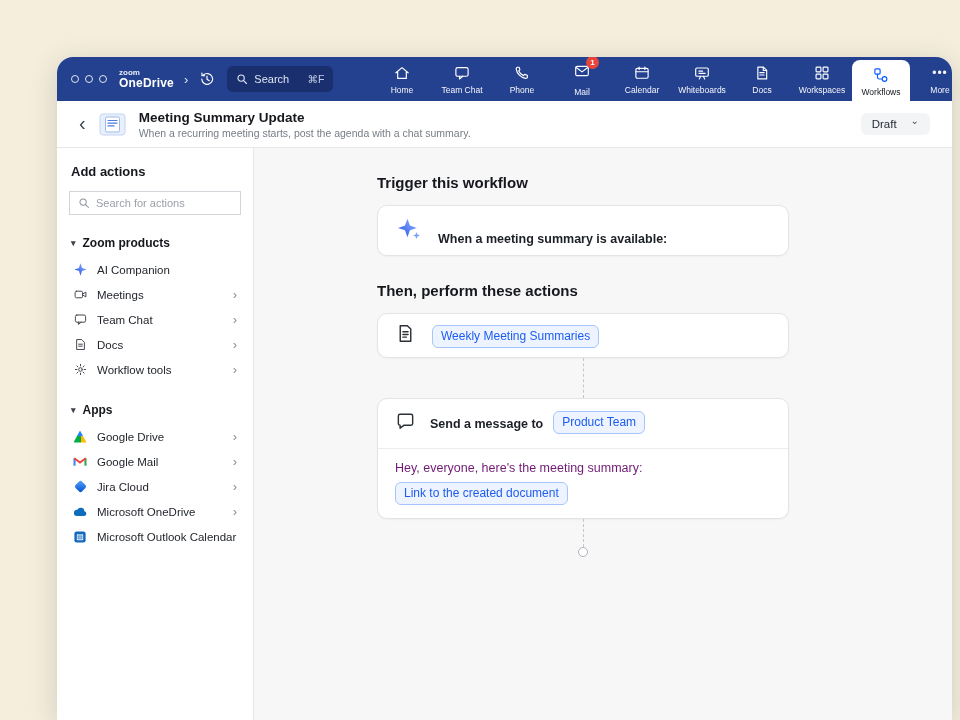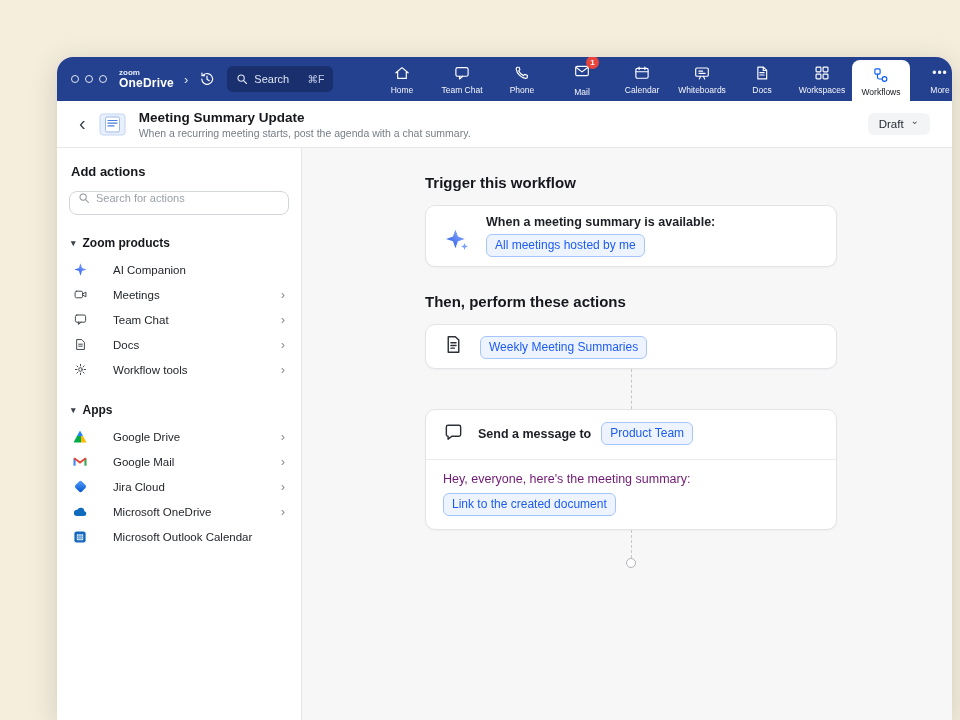--- a/index.html
+++ b/index.html
@@ -60,46 +60,46 @@
   .header-bar {
     height:47px; flex-shrink:0; background:#fff; border-bottom:1px solid #e7e7ea;
     display:flex; align-items:center; padding:0 22px; gap:13px;
   }
   .back-btn { font-size:20px; color:#3e454e; cursor:pointer; line-height:1; margin-top:-2px; }
   .header-icon { width:27px; height:23px; display:flex; }
   .header-text { display:flex; flex-direction:column; gap:2px; }
   .header-title { font-size:13.5px; font-weight:bold; color:#16181d; }
   .header-sub { font-size:10.5px; color:#767d86; }
   .draft-btn {
-    margin-left:auto; display:flex; align-items:flex-start; gap:7px;
+    margin-left:auto; display:flex; align-items:flex-start; gap:14px;
     font-size:11.5px; color:#272c33; background:#f3f4f6; border-radius:6px;
     padding:5px 11px; cursor:pointer;
   }
   .draft-caret { font-size:10px; color:#4a5058; line-height:.6; }
   
   .main { flex:1; display:flex; min-height:0; }
   .sidebar {
-    width:245px; flex-shrink:0; background:#fff; border-right:1px solid #e7e7ea;
+    width:197px; flex-shrink:0; background:#fff; border-right:1px solid #e7e7ea;
     padding:16px 12px; overflow:hidden;
   }
   .sidebar-title { font-size:13px; font-weight:bold; color:#16181d; margin:0 0 12px 2px; }
   .sidebar-search {
-    display:flex; align-items:flex-start; gap:6px; border:1px solid #d2d6db; border-radius:8px;
+    display:flex; align-items:center; gap:6px; border:1px solid #d2d6db; border-radius:0;
     height:24px; padding:0 8px; background:#fff;
   }
   .sidebar-search input { border:none; outline:none; font-size:11px; width:100%; color:#30353c; font-family:inherit; }
   .sidebar-search input::placeholder { color:#9aa1a9; }
   .msg { width:12px; height:12px; fill:none; stroke:#8d949c; stroke-width:1.4; stroke-linecap:round; flex-shrink:0; }
   .section-header {
     display:flex; align-items:center; gap:7px; font-size:12px; font-weight:bold;
     color:#16181d; margin:21px 0 7px 2px; cursor:pointer;
   }
   .tri { font-size:9px; color:#3c434b; }
   .sidebar-item {
-    display:flex; align-items:center; gap:25px; height:25px; padding:0 4px 0 3px;
+    display:flex; align-items:center; gap:9px; height:25px; padding:0 4px 0 3px;
     font-size:11.5px; color:#23272d; cursor:pointer; border-radius:5px;
   }
   .item-icon { width:16px; height:16px; display:flex; align-items:center; justify-content:center; flex-shrink:0; }
   .item-chevron { margin-left:auto; color:#878d95; font-size:13px; line-height:1; }
   .so { width:15px; height:15px; fill:none; stroke:#40454d; stroke-width:1.3; stroke-linecap:round; stroke-linejoin:round; }
   .drive-shape {
     width:13px; height:12px; clip-path:polygon(50% 0,100% 100%,0 100%);
     background:conic-gradient(from -60deg, #2684fc 0 120deg, #ffba00 0 240deg, #00ac47 0 360deg);
   }
   .jira-shape { width:9px; height:9px; background:linear-gradient(135deg,#57a0ff,#0052cc); transform:rotate(45deg); border-radius:2px; }
@@ -392,21 +392,20 @@
                   <stop offset="0" stop-color="#1f50e6"></stop>
                       <stop offset="1" stop-color="#9ab8ff"></stop>
                 </linearGradient>
                   </defs>
                 <path d="M12 3.5 14.4 10 21 12.4 14.4 14.8 12 21.4 9.6 14.8 3 12.4 9.6 10Z" fill="url(#g2)"></path>
                 <path d="M20.7 16.3 21.6 18.8 24.1 19.7 21.6 20.6 20.7 23.1 19.8 20.6 17.3 19.7 19.8 18.8Z" fill="#7ba2ff"></path>
               </svg>
             </span>
             <div class="card-col">
               <span class="card-text">When a meeting summary is available:</span>
-              <span class="pill">All meetings hosted by me</span>
             </div>
           </div>
         </div>
 
         <div class="canvas-heading second">Then, perform these actions</div>
 
         <div class="card">
           <div class="card-row">
             <span>
               <svg class="ci" viewBox="0 0 22 22">

